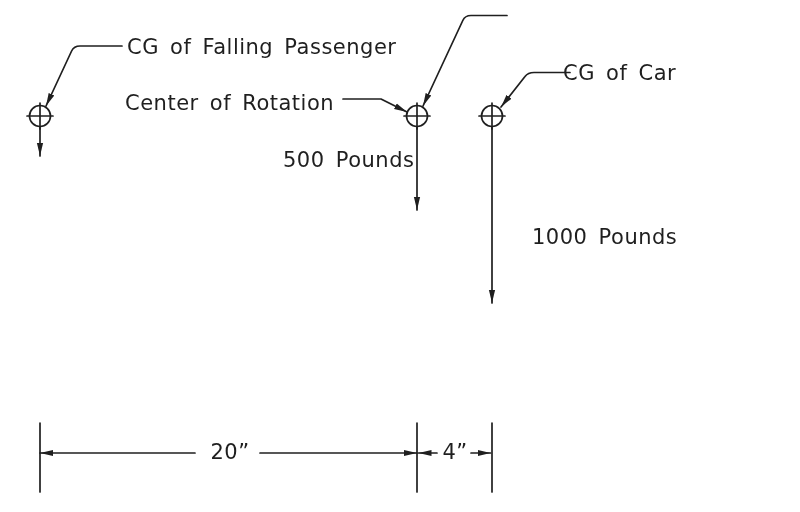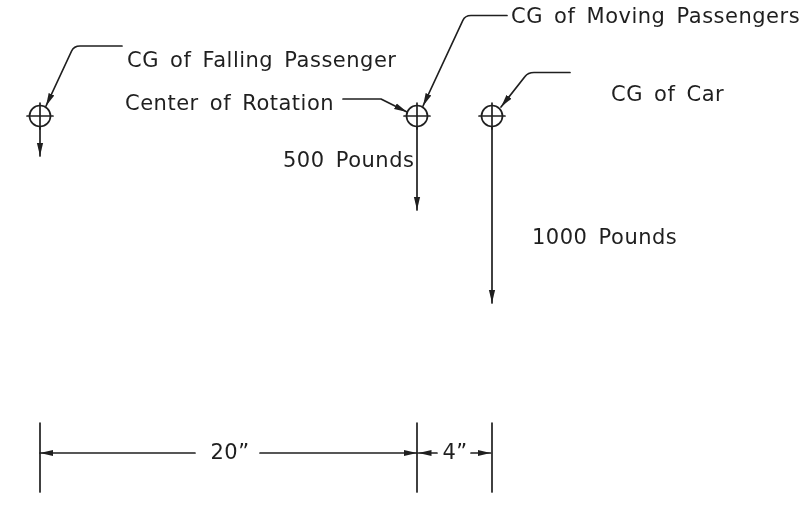--- a/index.html
+++ b/index.html
@@ -83,27 +83,26 @@
     <line class="stroke" x1="417" y1="423" x2="417" y2="492"></line>
     <line class="stroke" x1="492" y1="423" x2="492" y2="492"></line>
 
     <path class="stroke" d="M195,453 L40,453" marker-end="url(#ah)"></path>
     <path class="stroke" d="M260,453 L417,453" marker-end="url(#ah)"></path>
 
     <path class="stroke" d="M437,453 L418.5,453" marker-end="url(#ah)"></path>
     <path class="stroke" d="M471,453 L490.5,453" marker-end="url(#ah)"></path>
   </svg>
 
-  <div class="lbl" style="left:127px; top:34px;margin-top:13px;">CG of Falling Passenger</div>
+  <div class="lbl" style="left:127px; top:34px;">CG of Falling Passenger</div>
 
   <div class="lbl" style="left:125px; top:90px;">Center of Rotation</div>
 
-  <div class="lbl" style="left:511px; top:3px;">CG of Moving Passengers</div>
 
-  <div class="lbl" style="left:611px; top:60px;margin-top:21px;">CG of Car</div>
+  <div class="lbl" style="left:563px; top:60px;">CG of Car</div>
 
 
   <div class="lbl" style="left:283px; top:147px;">500 Pounds</div>
 
   <div class="lbl" style="left:532px; top:224px;">1000 Pounds</div>
 
   <div class="lbl centered" style="left:230px; top:439px;">20”</div>
 
   <div class="lbl centered" style="left:455px; top:439px;">4”</div>
 

